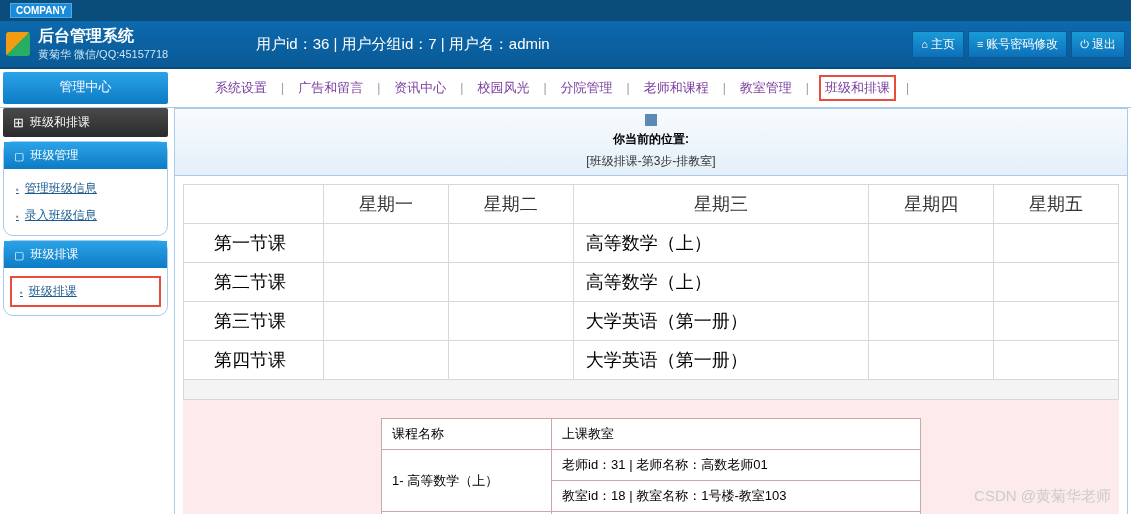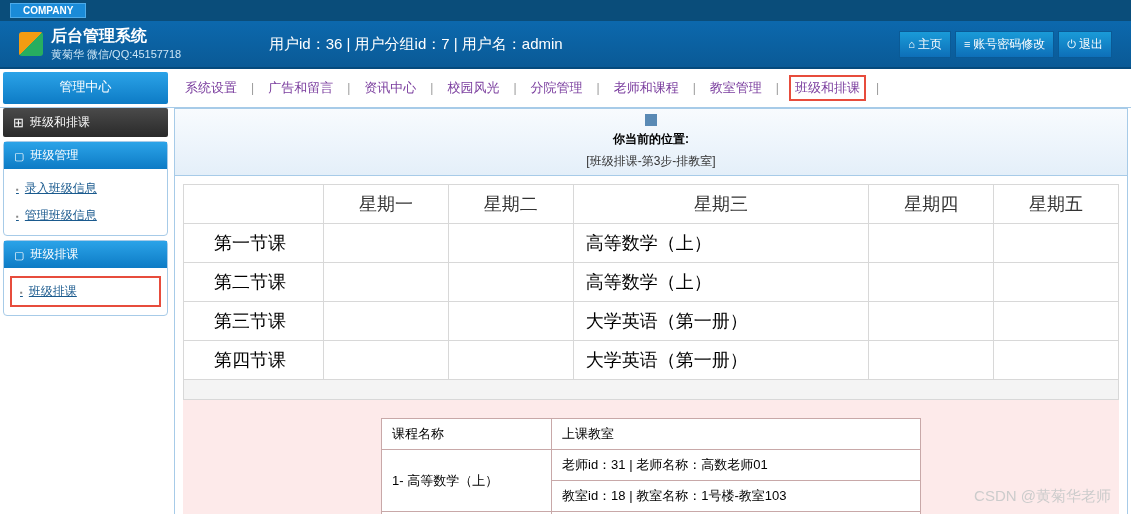--- a/index.html
+++ b/index.html
@@ -12,27 +12,27 @@
     .company-bar {
       background: #0a4d7a;
       padding: 3px 10px;
     }
     .company-tag {
       display: inline-block;
       background: #1a8bd8;
       color: #fff;
       font-size: 10px;
       font-weight: bold;
-      padding: 1px 12px;
+      padding: 1px 5px;
       border: 1px solid #4dabea;
     }
     .header-main {
       display: flex;
       align-items: center;
-      padding: 5px 19px;
+      padding: 5px 6px;
       color: #fff;
     }
     .logo-area { display: flex; align-items: center; flex: 0 0 250px; }
     .logo-box {
       width: 24px; height: 24px;
       background: linear-gradient(135deg, #f39c12 50%, #27ae60 50%);
       border-radius: 3px;
       margin-right: 8px;
     }
     .logo-text .title { font-size: 16px; font-weight: bold; }
@@ -49,20 +49,21 @@
       display: flex;
       align-items: center;
       gap: 3px;
     }
     .header-btn .ico { font-size: 11px; }
     
     .nav-bar {
       background: #fff;
       border-bottom: 1px solid #a7cbe8;
       display: flex;
+      gap: 30px;
     }
     .nav-mgmt {
       flex: 0 0 165px;
       background: linear-gradient(to bottom, #2ba3e8, #0d7bc5);
       color: #fff;
       text-align: center;
       padding: 6px;
       font-size: 13px;
       margin: 3px;
       border-radius: 2px;
@@ -91,21 +92,21 @@
       padding: 6px 10px;
       font-size: 12px;
       border-radius: 2px;
       display: flex;
       align-items: center;
       gap: 6px;
     }
     .side-section {
       border: 1px solid #a7cbe8;
       margin-top: 4px;
-      border-radius: 4px;
+      border-radius: 10px;
     }
     .side-section-h {
       background: linear-gradient(to bottom, #2ba3e8, #0d7bc5);
       color: #fff;
       padding: 5px 10px;
       font-size: 12px;
       display: flex;
       align-items: center;
       gap: 6px;
     }
@@ -269,22 +270,22 @@
     <div class="side-header">
       <span class="grid-ico"></span>
       <span>班级和排课</span>
     </div>
     <div class="side-section">
       <div class="side-section-h">
         <span class="box-ico"></span>
         <span>班级管理</span>
       </div>
       <div class="side-links">
+        <a class="side-link">管理班级信息</a>
         <a class="side-link">录入班级信息</a>
-        <a class="side-link">管理班级信息</a>
       </div>
     </div>
     <div class="side-section">
       <div class="side-section-h">
         <span class="box-ico"></span>
         <span>班级排课</span>
       </div>
       <div class="side-links">
         <a class="side-link highlighted">班级排课</a>
       </div>

